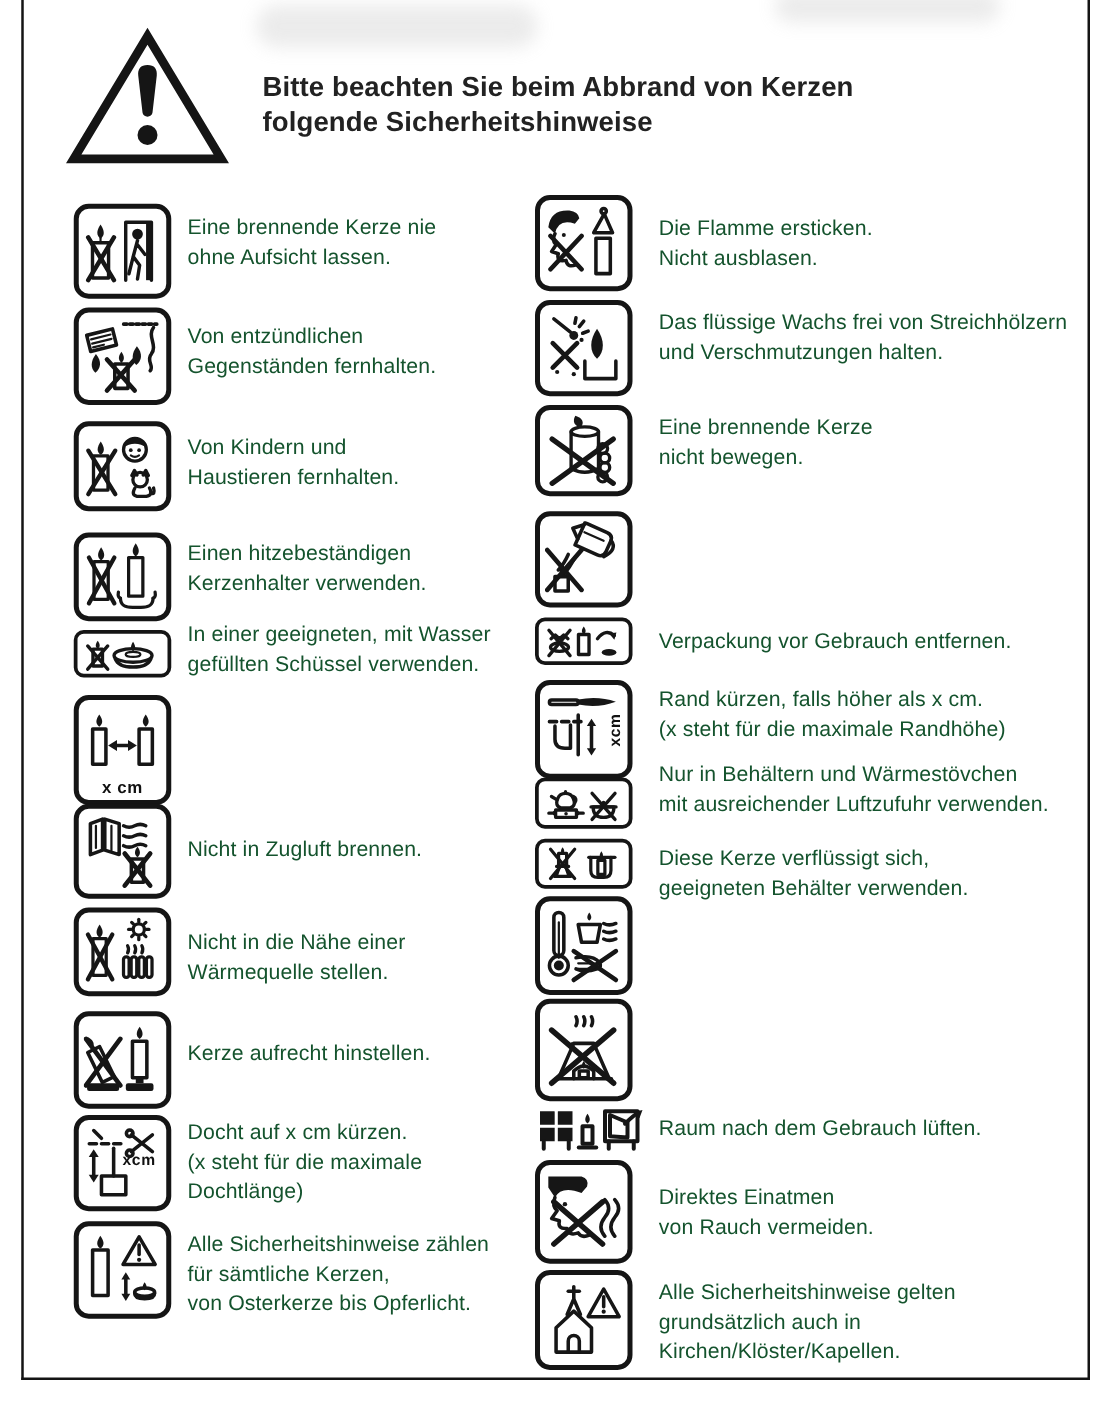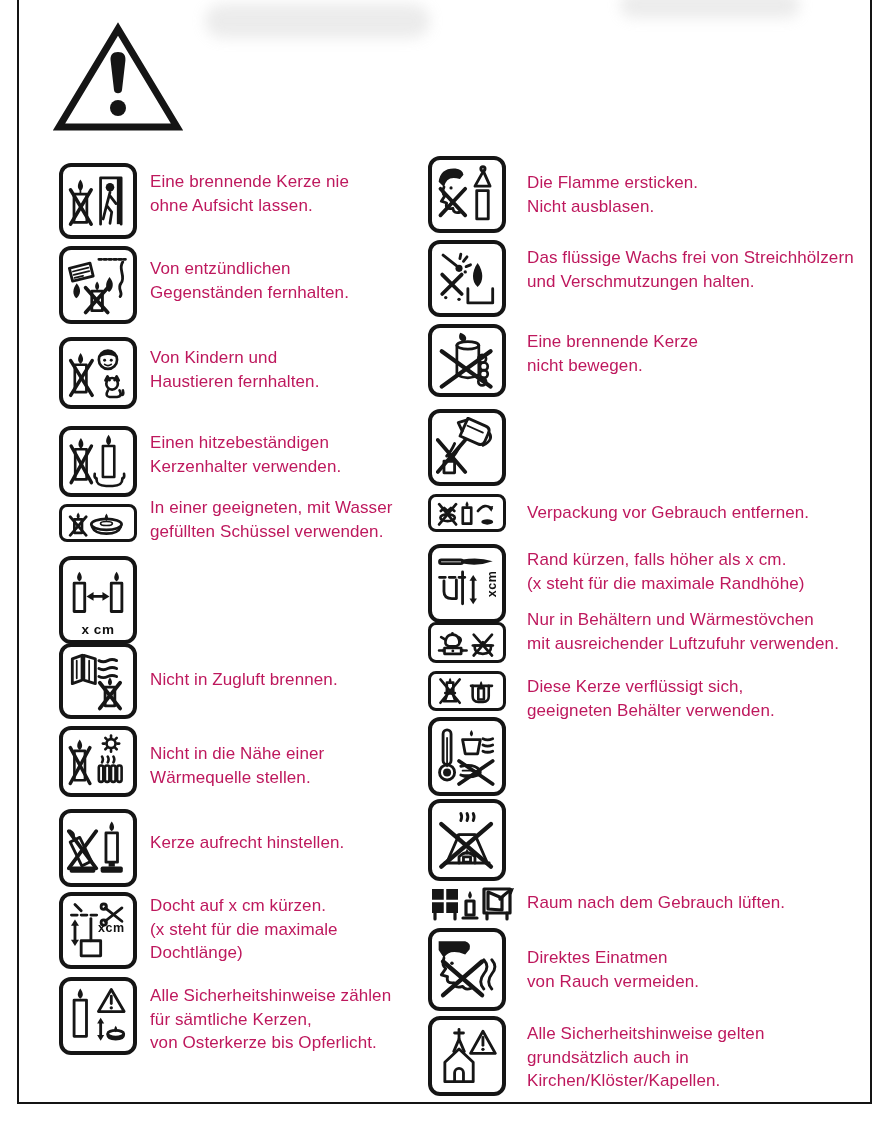--- a/index.html
+++ b/index.html
@@ -20,21 +20,21 @@
   .ibox.short{border-radius:8px;border-width:3.5px;}
   .ibox svg{display:block;}
   .ibox svg *{stroke:#161616;stroke-width:3.2;fill:none;stroke-linecap:round;stroke-linejoin:round;}
   .ibox svg .f{fill:#161616;stroke:none;}
   .ibox svg .x{stroke-width:4.2;}
   .ibox svg .xx{stroke-width:5;}
   .ibox svg .thin{stroke-width:2;}
   .ibox svg .w{stroke:#fff;stroke-width:2.5;}
   .nob{border:none;background:transparent;}
   .txt{position:absolute;margin:0;white-space:pre-line;font-size:17px;line-height:23.5px;
-       color:#be185d;letter-spacing:.1px;}
+       color:#14532d;letter-spacing:.1px;}
   .txt.l{left:150px;width:305px;}
   .txt.r{left:527px;width:360px;}
   .ilabel{position:absolute;font-weight:bold;color:#111;font-size:13.5px;letter-spacing:.5px;}
   .lbl-xcm-bottom{left:0;right:0;bottom:3px;text-align:center;}
   .lbl-xcm-mid{left:35px;top:25px;font-size:12.5px;}
   .lbl-xcm-vert{right:3px;top:50%;transform:translateY(-50%) rotate(180deg);
                 writing-mode:vertical-rl;font-size:12.5px;}
 </style>
 </head>
 <body>
@@ -42,20 +42,22 @@
 <div class="page">
   <div class="frame"></div>
   <div class="artifact art1"></div>
   <div class="artifact art2"></div>
 
   <svg class="tri" width="132" height="112" viewBox="0 0 132 112">
     <path d="M66 7 L125 105 H7 Z" fill="none" stroke="#151515" stroke-width="7" stroke-linejoin="miter"></path>
     <path class="f" fill="#151515" d="M66 30 c5.5 0 8 3.2 7.4 8.6 l-3.4 29.4 c-.4 4.4 -7.6 4.4 -8 0 l-3.4 -29.4 C58 33.2 60.5 30 66 30 Z"></path>
     <circle cx="66" cy="86" r="8" fill="#151515"></circle>
   </svg>
+  <h1 class="title">Bitte beachten Sie beim Abbrand von Kerzen
+folgende Sicherheitshinweise</h1>
 
   <div class="ibox l" style="top:163px;height:76px">
     <svg width="62" height="60" viewBox="0 0 70 70">
       <rect x="7" y="27" width="15" height="33"></rect>
       <line x1="14.5" y1="27" x2="14.5" y2="23" class="thin"></line>
       <path class="f" d="M14.5 10 C18.5 16 18.5 20 14.5 23.5 C10.5 20 10.5 16 14.5 10 Z"></path>
       <line x1="3" y1="22" x2="27" y2="62" class="x"></line>
         <line x1="27" y1="22" x2="3" y2="62" class="x"></line>
       <path d="M38 62 V8 H62 V62"></path>
       <rect x="57" y="8" width="5" height="54" class="f"></rect>

